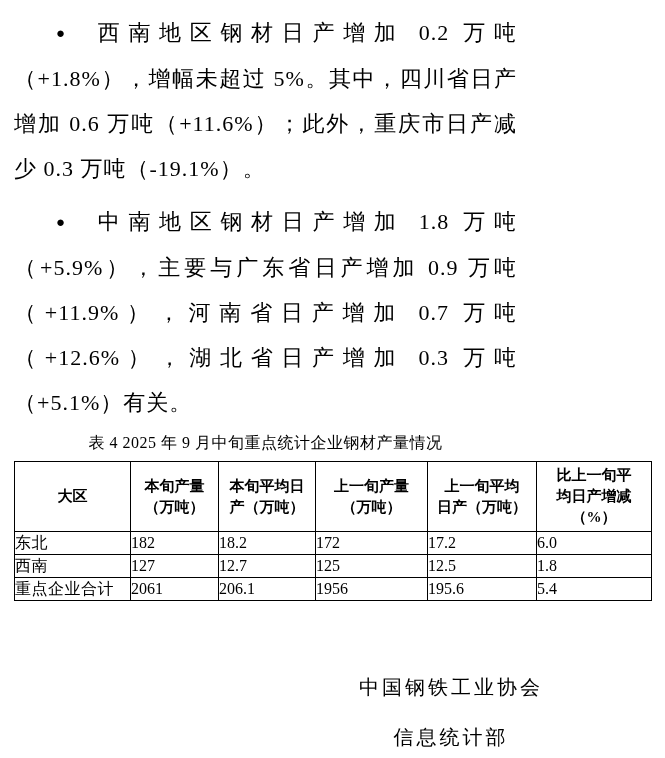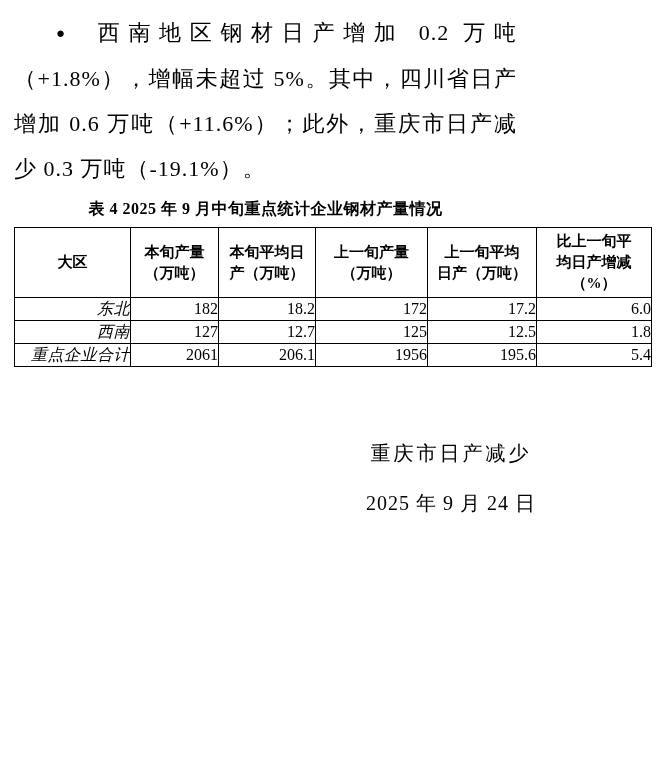--- a/index.html
+++ b/index.html
@@ -21,21 +21,21 @@
   }
   .marker {
     font-size: 15px; letter-spacing: 0;
     margin-right: 25px; vertical-align: 2px;
   }
 
   
   .table-title {
     margin: 6px 0 7px 0;
     text-align: center;
-    font-size: 16px; font-weight: bold;
+    font-size: 16px; font-weight: normal;
     letter-spacing: 0.5px;
   }
   table.prod {
     border-collapse: collapse;
     table-layout: fixed;
     width: 637px;
   }
   table.prod th, table.prod td {
     border: 1.5px solid #000;
     box-sizing: border-box;
@@ -46,22 +46,22 @@
     line-height: 21px;
     padding: 3px 2px;
     vertical-align: middle;
     text-align: center;
   }
   table.prod td {
     font-size: 16px;
     height: 23px;
     padding: 0;
   }
-  td.region { text-align: right; letter-spacing: 0.5px; font-style: italic; }
-  td.num { text-align: right; padding-right: 10px; }
+  td.region { text-align: left; letter-spacing: 0.5px; }
+  td.num { padding-right: 10px; }
   col.c0 { width: 116px; }
   col.c1 { width: 88px; }
   col.c2 { width: 97px; }
   col.c3 { width: 112px; }
   col.c4 { width: 109px; }
   col.c5 { width: 115px; }
 
   
   .footer {
     margin-top: 74px;
@@ -74,20 +74,21 @@
   .footer-line.dept { letter-spacing: 3px; margin-bottom: 21px; }
   .footer-line.date { letter-spacing: 1px; }
 </style>
 </head>
 <body>
 
 <div class="page">
 
   <p class="para"><span class="marker">●</span><span>西南地区钢材日产增加 0.2 万吨（+1.8%），增幅未超过 5%。其中，四川省日产增加 0.6 万吨（+11.6%）；此外，重庆市日产减少 0.3 万吨（-19.1%）。</span></p>
 
+  <p class="para"><span class="marker">●</span><span>中南地区钢材日产增加 1.8 万吨（+5.9%），主要与广东省日产增加 0.9 万吨（+11.9%），河南省日产增加 0.7 万吨（+12.6%），湖北省日产增加 0.3 万吨（+5.1%）有关。</span></p>
 
   <div class="table-title">表 4  2025 年 9 月中旬重点统计企业钢材产量情况</div>
 
   <table class="prod">
     <colgroup>
       <col class="c0">
         <col class="c1">
         <col class="c2">
         <col class="c3">
         <col class="c4">
@@ -143,17 +144,18 @@
         <td class="num">2061</td>
         <td class="num">206.1</td>
         <td class="num">1956</td>
         <td class="num">195.6</td>
         <td class="num">5.4</td>
       </tr>
     </tbody>
   </table>
 
   <div class="footer">
-    <div class="footer-line org">重庆市日产减少</div>
+    <div class="footer-line org">中国钢铁工业协会</div>
+    <div class="footer-line dept">信息统计部</div>
     <div class="footer-line date">2025 年 9 月 24 日</div>
   </div>
 
 </div>
 
 </body></html>

